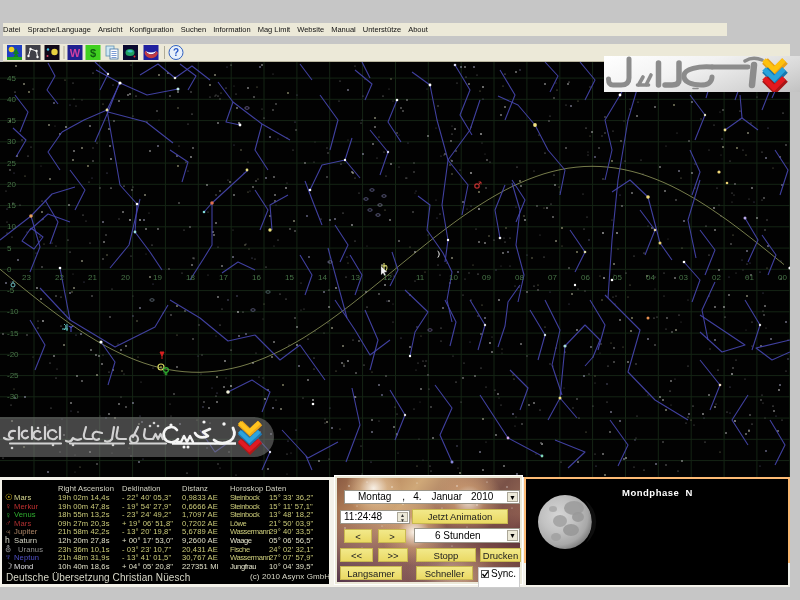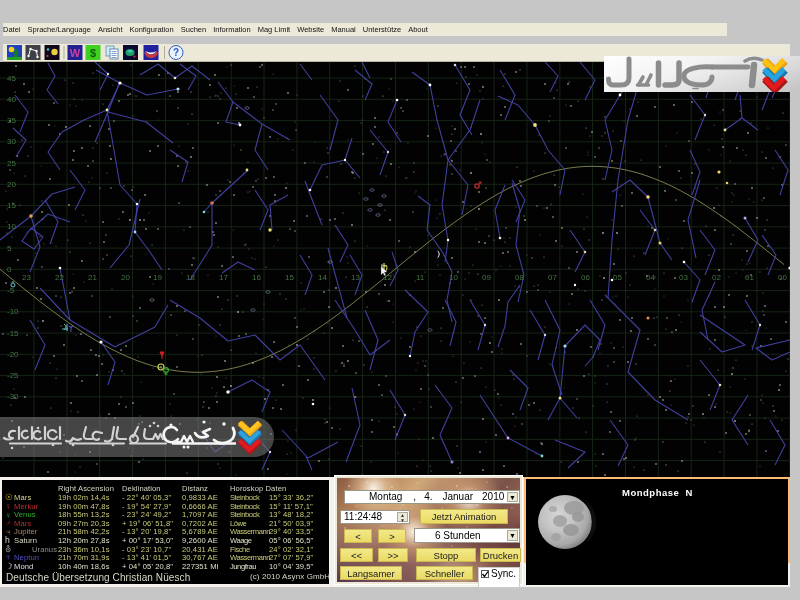--- a/index.html
+++ b/index.html
@@ -1417,29 +1417,29 @@
       <div class="dp" style="left:228px;top:47.4px;color:#cccc7a;letter-spacing:-0.45px">Wassermann</div>
       <div class="dp" style="left:267px;top:47.4px;color:#cccc7a">29° 40' 33,5"</div>
       <div class="dp" style="left:3px;top:55.2px;color:#d8d8c8;font-size:8.6px">h</div>
       <div class="dp" style="left:12px;top:56.0px;color:#d8d8c8">Saturn</div>
       <div class="dp" style="left:56px;top:56.0px;color:#e0e0c8">12h 20m 27,8s</div>
       <div class="dp" style="left:120px;top:56.0px;color:#e0e0c8">+ 00° 17' 53,0"</div>
       <div class="dp" style="left:180px;top:56.0px;color:#e0e0c8">9,2600 AE</div>
       <div class="dp" style="left:228px;top:56.0px;color:#e0e0c8;letter-spacing:-0.45px">Waage</div>
       <div class="dp" style="left:267px;top:56.0px;color:#e0e0c8">05° 06' 56,5"</div>
       <div class="dp" style="left:3px;top:63.7px;color:#909090;font-size:8.6px">⛢</div>
-      <div class="dp" style="left:30px;top:64.5px;color:#909090">Uranus</div>
+      <div class="dp" style="left:16px;top:64.5px;color:#909090">Uranus</div>
       <div class="dp" style="left:56px;top:64.5px;color:#cccc7a">23h 36m 10,1s</div>
       <div class="dp" style="left:120px;top:64.5px;color:#cccc7a">- 03° 23' 10,7"</div>
       <div class="dp" style="left:180px;top:64.5px;color:#cccc7a">20,431 AE</div>
       <div class="dp" style="left:228px;top:64.5px;color:#cccc7a;letter-spacing:-0.45px">Fische</div>
       <div class="dp" style="left:267px;top:64.5px;color:#cccc7a">24° 02' 32,1"</div>
       <div class="dp" style="left:3px;top:72.2px;color:#5050c8;font-size:8.6px">♆</div>
       <div class="dp" style="left:12px;top:73.0px;color:#5050c8">Neptun</div>
-      <div class="dp" style="left:56px;top:73.0px;color:#cccc7a">21h 70m 31,9s</div>
+      <div class="dp" style="left:56px;top:73.0px;color:#cccc7a">21h 48m 31,9s</div>
       <div class="dp" style="left:120px;top:73.0px;color:#cccc7a">- 13° 41' 01,5"</div>
       <div class="dp" style="left:180px;top:73.0px;color:#cccc7a">30,767 AE</div>
       <div class="dp" style="left:228px;top:73.0px;color:#cccc7a;letter-spacing:-0.45px">Wassermann</div>
       <div class="dp" style="left:267px;top:73.0px;color:#cccc7a">27° 07' 57,9"</div>
       <div class="dp" style="left:3px;top:80.8px;color:#e0e0e0;font-size:8.6px">☽</div>
       <div class="dp" style="left:12px;top:81.6px;color:#e0e0e0">Mond</div>
       <div class="dp" style="left:56px;top:81.6px;color:#e0e0c8">10h 40m 18,6s</div>
       <div class="dp" style="left:120px;top:81.6px;color:#e0e0c8">+ 04° 05' 20,8"</div>
       <div class="dp" style="left:180px;top:81.6px;color:#e0e0c8">227351 MI</div>
       <div class="dp" style="left:228px;top:81.6px;color:#e0e0c8;letter-spacing:-0.45px">Jungfrau</div>
@@ -1472,23 +1472,23 @@
             <circle cx="25" cy="70" r="0.6" opacity="0.6"></circle>
             <circle cx="70" cy="72" r="0.7" opacity="0.7"></circle>
             <circle cx="115" cy="68" r="0.6" opacity="0.6"></circle>
             <circle cx="155" cy="72" r="0.7" opacity="0.7"></circle>
             <circle cx="15" cy="92" r="0.6" opacity="0.6"></circle>
             <circle cx="60" cy="95" r="0.7" opacity="0.7"></circle>
             <circle cx="100" cy="90" r="0.6" opacity="0.6"></circle>
             <circle cx="145" cy="94" r="0.7" opacity="0.7"></circle>
           </g>
         </svg>
- <div class="wbox" style="left:7px;top:12px;width:176px;height:14px;line-height:12px"><span style="margin-left:24px">Montag</span><span style="margin-left:11px">,</span><span style="margin-left:8px">4.</span><span style="margin-left:10px">Januar</span><span style="margin-left:9px">2010</span><div class="combo-arrow">▼</div></div>
+ <div class="wbox" style="left:7px;top:12px;width:176px;height:14px;line-height:12px"><span style="margin-left:13px">Montag</span><span style="margin-left:11px">,</span><span style="margin-left:8px">4.</span><span style="margin-left:10px">Januar</span><span style="margin-left:9px">2010</span><div class="combo-arrow">▼</div></div>
  <div class="wbox" style="left:3px;top:32px;width:70px;height:14px;line-height:12px"><span style="margin-left:3px">11:24:48</span><div class="spin">▲<br>▼</div></div>
- <div class="ybtn" style="left:83px;top:31px;width:88px;height:15px;line-height:14px">Jetzt Animation</div>
+ <div class="ybtn" style="left:75px;top:31px;width:96px;height:15px;line-height:14px">Jetzt Animation</div>
  <div class="ybtn" style="left:7px;top:51px;width:28px;height:14px;line-height:13px">&lt;</div>
  <div class="ybtn" style="left:41px;top:51px;width:28px;height:14px;line-height:13px">&gt;</div>
  <div class="wbox" style="left:77px;top:50px;width:106px;height:15px;line-height:13px"><span style="margin-left:20px">6 Stunden</span><div class="combo-arrow">▼</div></div>
  <div class="ybtn" style="left:3px;top:70px;width:33px;height:14px;line-height:13px">&lt;&lt;</div>
  <div class="ybtn" style="left:41px;top:70px;width:30px;height:14px;line-height:13px">&gt;&gt;</div>
  <div class="ybtn" style="left:79px;top:70px;width:60px;height:14px;line-height:13px">Stopp</div>
  <div class="ybtn" style="left:143px;top:70px;width:41px;height:14px;line-height:13px">Drucken</div>
  <div class="ybtn" style="left:3px;top:88px;width:62px;height:14px;line-height:13px">Langsamer</div>
  <div class="ybtn" style="left:79px;top:88px;width:57px;height:14px;line-height:13px">Schneller</div>
  <div class="wbox" style="left:141px;top:89px;width:42px;height:21px;line-height:11px;border-color:#ccc"><span style="display:inline-block;width:8px;height:8px;border:1px solid #555;background:#fff;margin:1px 2px 0 2px;position:relative;vertical-align:-1px"><svg width="8" height="8" style="position:absolute;left:-1px;top:-1px">

